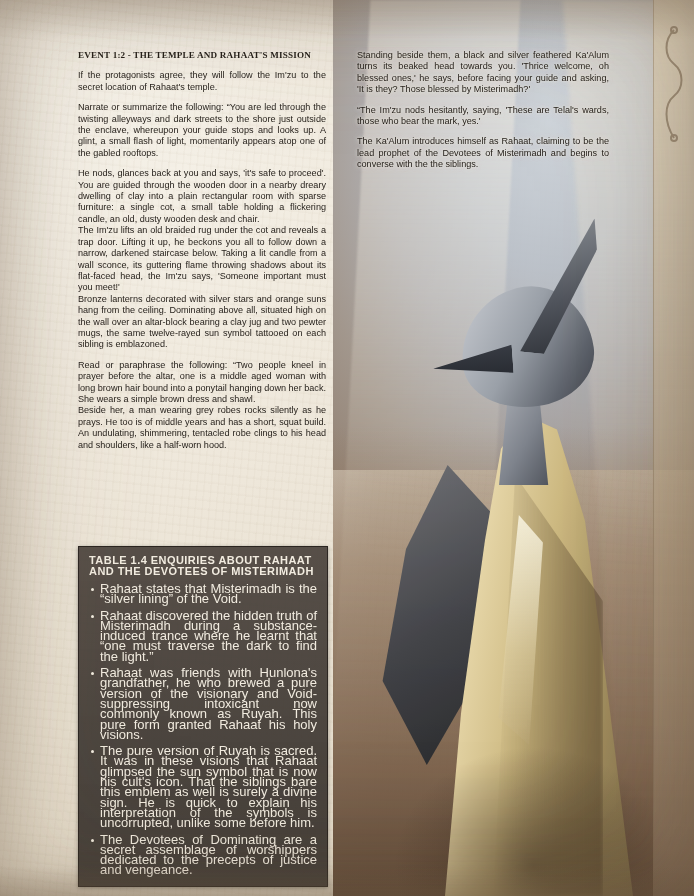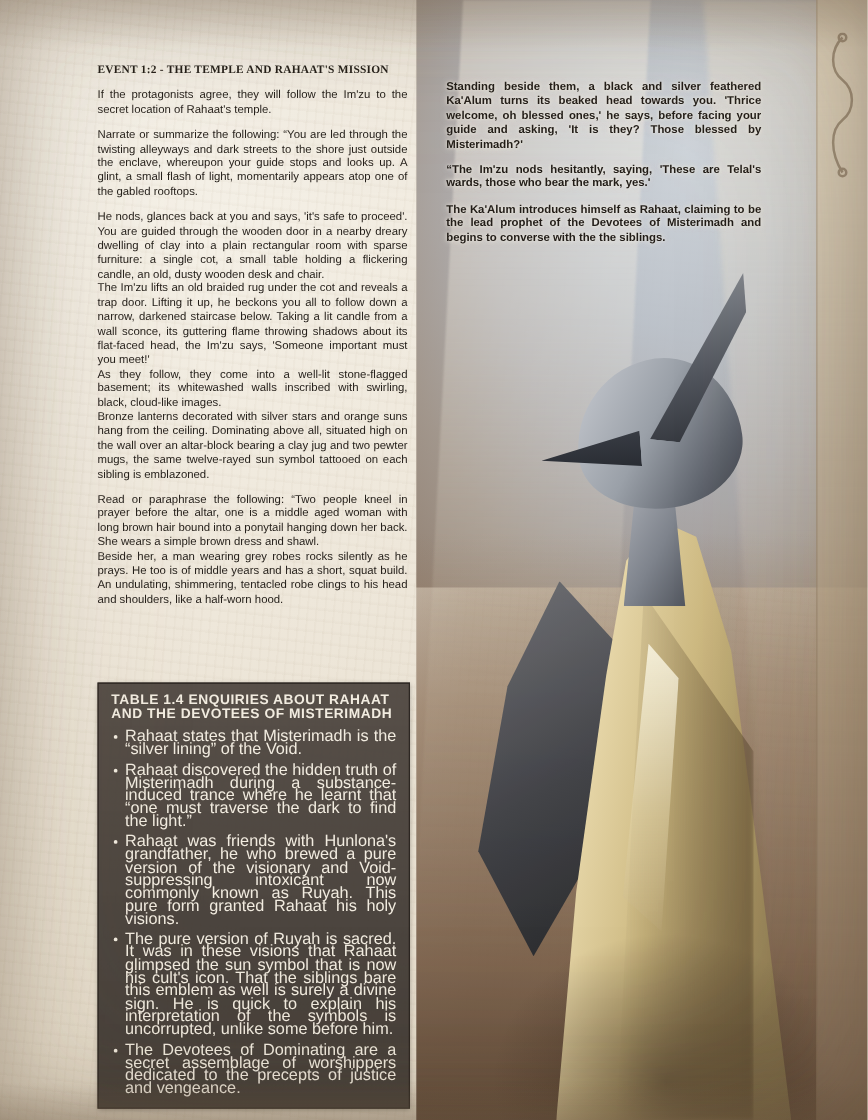--- a/index.html
+++ b/index.html
@@ -134,21 +134,21 @@
 
   
   .col{
     position:absolute;
     color:#221d18;
     font-size:9.1px;
     line-height:11.4px;
     text-align:justify;
   }
   .col-left{left:78px;top:50px;width:248px;}
-  .col-right{left:357px;top:64px;width:252px;font-weight:bold;}
+  .col-right{left:357px;top:50px;width:252px;}
   .col-right p{
     text-shadow:0 0 3px rgba(245,240,228,.85),0 0 6px rgba(245,240,228,.7);
   }
   .col p{margin:0 0 9px 0;}
   .col p.tight{margin-bottom:0;}
   .heading{
     font-weight:bold;
     font-size:9.1px;
     letter-spacing:.2px;
     margin:0 0 1px 0;
@@ -224,21 +224,20 @@
       <circle cx="14" cy="112" r="3" fill="none" stroke="#6b5842" stroke-width="2"></circle>
     </svg>
   </div>
 
   <div class="col col-left">
     <p class="heading">EVENT 1:2 - THE TEMPLE AND RAHAAT'S MISSION</p>
     <p>If the protagonists agree, they will follow the Im'zu to the secret location of Rahaat's temple.</p>
     <p>Narrate or summarize the following: “You are led through the twisting alleyways and dark streets to the shore just outside the enclave, whereupon your guide stops and looks up. A glint, a small flash of light, momentarily appears atop one of the gabled rooftops.</p>
     <p class="tight">He nods, glances back at you and says, 'it's safe to proceed'. You are guided through the wooden door in a nearby dreary dwelling of clay into a plain rectangular room with sparse furniture: a single cot, a small table holding a flickering candle, an old, dusty wooden desk and chair.</p>
     <p class="tight">The Im'zu lifts an old braided rug under the cot and reveals a trap door. Lifting it up, he beckons you all to follow down a narrow, darkened staircase below. Taking a lit candle from a wall sconce, its guttering flame throwing shadows about its flat-faced head, the Im'zu says, 'Someone important must you meet!'</p>
-    <p class="tight">As they follow, they come into a well-lit stone-flagged basement; its whitewashed walls inscribed with swirling, black, cloud-like images.</p>
     <p>Bronze lanterns decorated with silver stars and orange suns hang from the ceiling. Dominating above all, situated high on the wall over an altar-block bearing a clay jug and two pewter mugs, the same twelve-rayed sun symbol tattooed on each sibling is emblazoned.</p>
     <p class="tight">Read or paraphrase the following: “Two people kneel in prayer before the altar, one is a middle aged woman with long brown hair bound into a ponytail hanging down her back. She wears a simple brown dress and shawl.</p>
     <p>Beside her, a man wearing grey robes rocks silently as he prays. He too is of middle years and has a short, squat build. An undulating, shimmering, tentacled robe clings to his head and shoulders, like a half-worn hood.</p>
   </div>
 
   <div class="col col-right">
     <p>Standing beside them, a black and silver feathered Ka'Alum turns its beaked head towards you. 'Thrice welcome, oh blessed ones,' he says, before facing your guide and asking, 'It is they? Those blessed by Misterimadh?'</p>
     <p>“The Im'zu nods hesitantly, saying, 'These are Telal's wards, those who bear the mark, yes.'</p>
     <p>The Ka'Alum introduces himself as Rahaat, claiming to be the lead prophet of the Devotees of Misterimadh and begins to converse with the the siblings.</p>
   </div>

